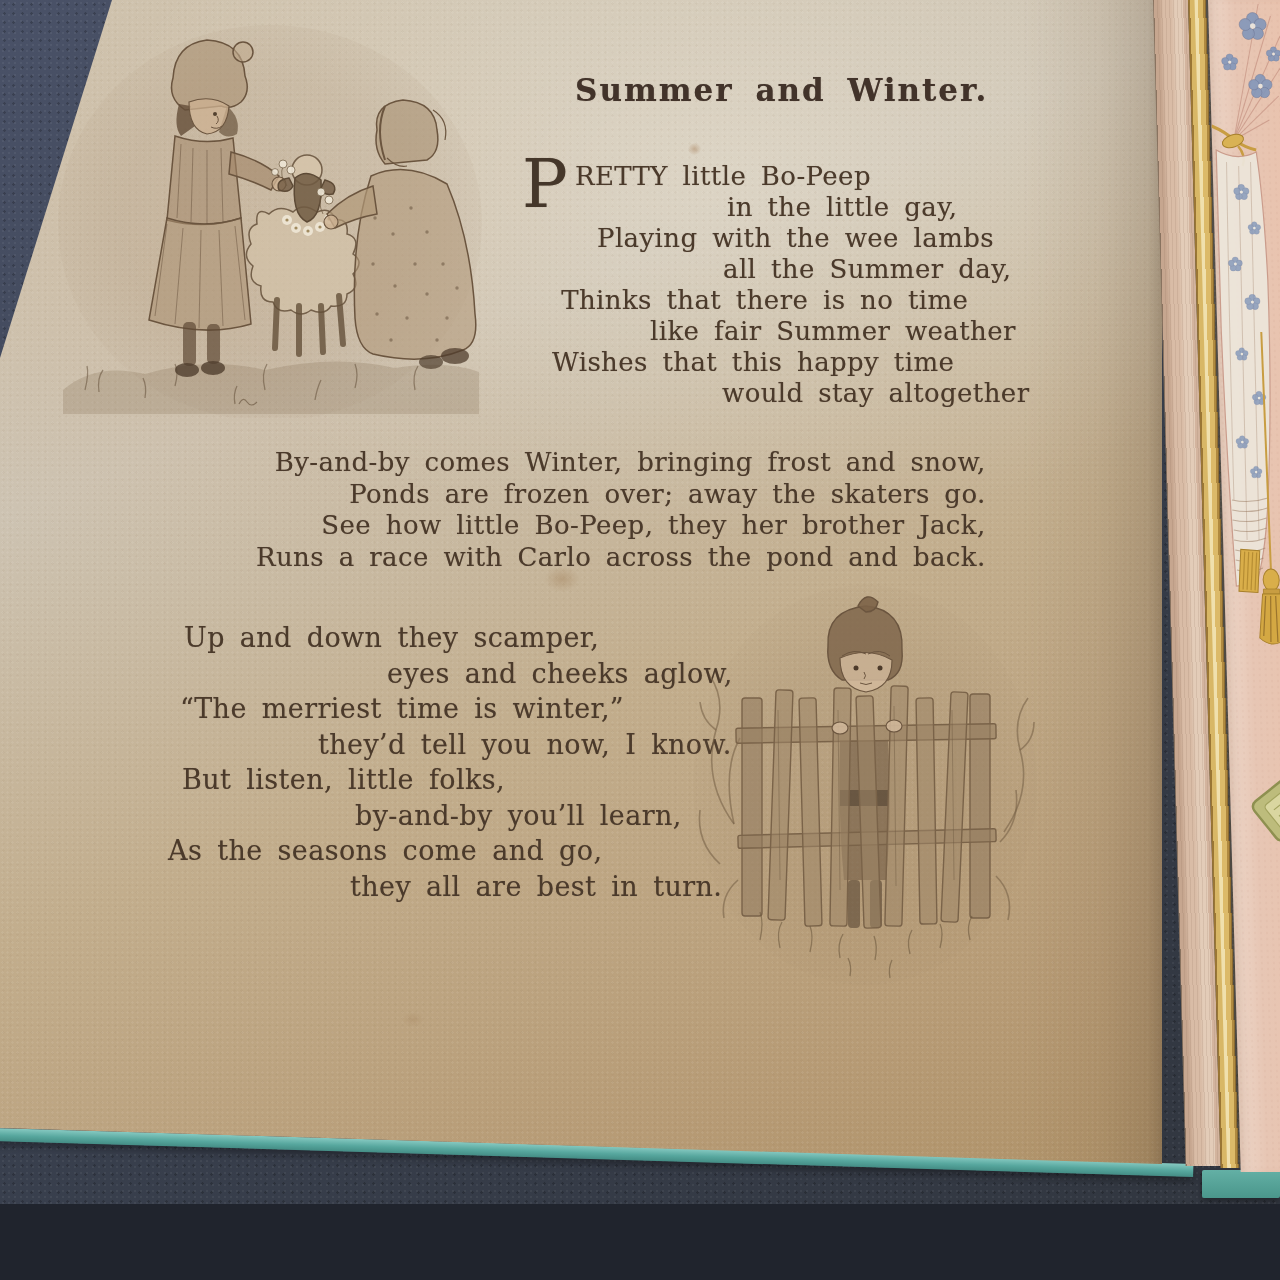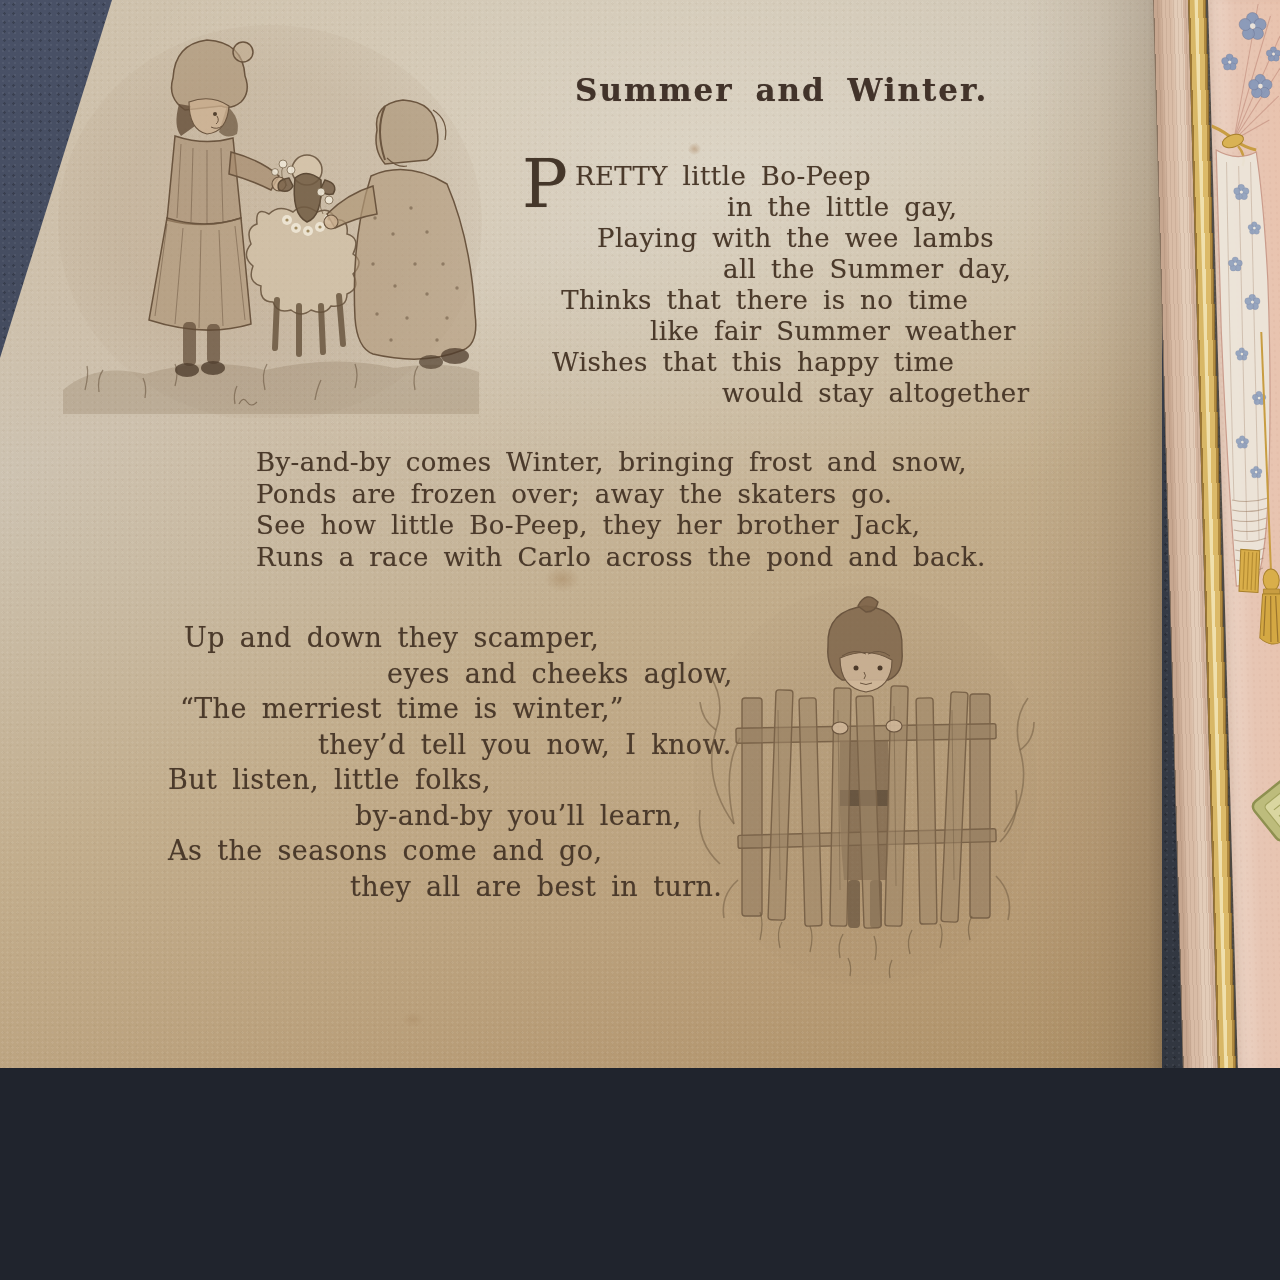--- a/index.html
+++ b/index.html
@@ -1,17 +1,17 @@
 <!DOCTYPE html>
 <html><head>
 <meta charset="utf-8">
 <style>
   html,body{margin:0;padding:0;background:#20242d;}
   .scene{
-    position:relative;width:1280px;height:1068px;overflow:hidden;
+    position:relative;width:1280px;height:1204px;overflow:hidden;
     background-color:#343a47;
     background-image:
       radial-gradient(rgba(255,255,255,0.05) 1px, transparent 1.4px),
       radial-gradient(rgba(0,0,0,0.20) 1px, transparent 1.5px),
       linear-gradient(135deg,#4a5268 0%, #3a4150 38%, #31363f 100%);
     background-size:6px 6px, 9px 9px, 100% 100%;
     font-family:"DejaVu Serif","Liberation Serif",serif;
   }
   
   .teal-edge-line{
@@ -54,26 +54,26 @@
     text-shadow:0 0 0.7px rgba(66,51,42,0.55);
   }
   .dropcap{
     position:absolute;left:522px;top:150px;
     font-size:68px;line-height:1;color:#45372a;
     text-shadow:0 0 0.8px rgba(69,55,42,0.5);
   }
   .stanza{position:absolute;color:#4b3a2b;}
   .pl{white-space:nowrap;letter-spacing:0.4px;word-spacing:6px;text-shadow:0 0 0.7px rgba(75,58,43,0.45);}
   .stanza-1{left:500px;top:161px;font-size:26px;line-height:31px;}
-  .stanza-2{left:256px;top:447px;font-size:26px;line-height:31.5px;}
+  .stanza-2{left:256px;top:447px;font-size:26px;line-height:31.5px;text-align:right;}
   .stanza-3{left:168px;top:620px;font-size:27px;line-height:35.5px;}
   .s1-0{margin-left:75px;} .s1-1{margin-left:227px;} .s1-2{margin-left:97px;} .s1-3{margin-left:223px;}
   .s1-4{margin-left:0;text-align:center;}    .s1-5{margin-left:150px;} .s1-6{margin-left:52px;} .s1-7{margin-left:222px;}
   .s3-0{margin-left:16px;} .s3-1{margin-left:219px;} .s3-2{margin-left:12px;} .s3-3{margin-left:150px;}
-  .s3-4{} .s3-5{margin-left:187px;} .s3-6{margin-left:0;}    .s3-7{margin-left:182px;}
+  .s3-4{margin-left:14px;} .s3-5{margin-left:187px;} .s3-6{margin-left:0;}    .s3-7{margin-left:182px;}
   
   .illo-a{position:absolute;left:55px;top:18px;width:430px;height:400px;}
   .illo-b{position:absolute;left:690px;top:580px;width:350px;height:410px;}
   
   .right-assembly{
     position:absolute;left:1153px;top:0;width:130px;height:1174px;
     transform:skewX(1.6deg);transform-origin:0 0;
   }
   .pages-strip{
     position:absolute;left:0;top:0;width:35px;height:1166px;

